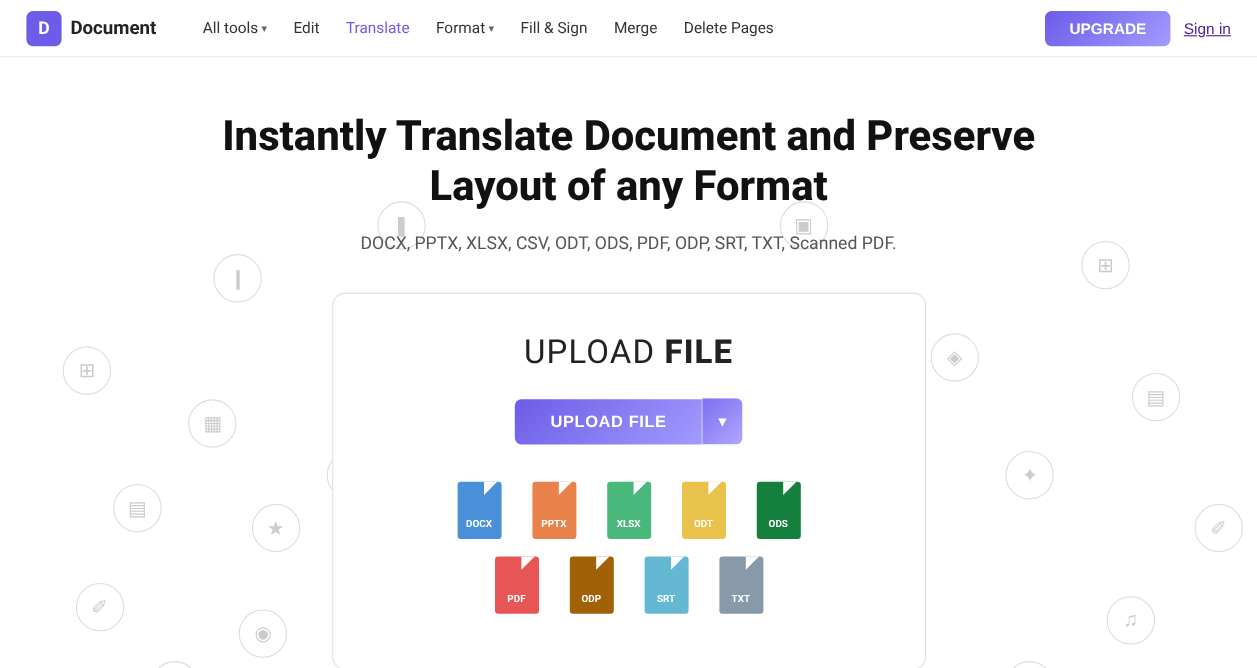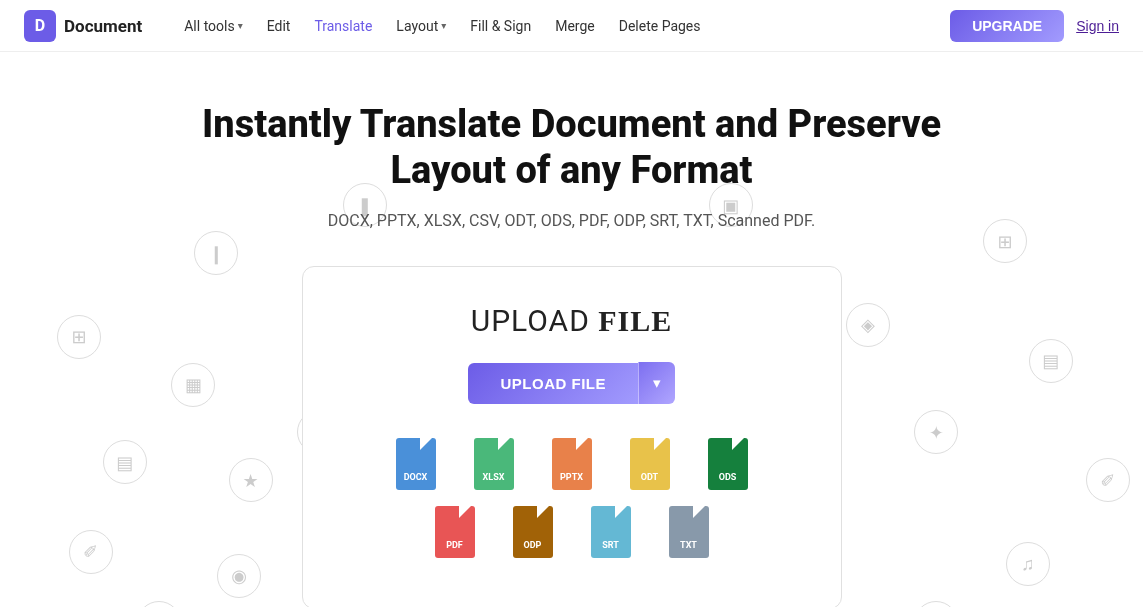--- a/index.html
+++ b/index.html
@@ -152,21 +152,20 @@
       z-index: 1;
     }
     .upload-title {
       font-size: 30px;
       color: #222;
       margin-bottom: 24px;
       letter-spacing: 1px;
     }
     .upload-title strong {
       font-weight: 800;
-      font-family: Liberation Serif, serif;
     }
     .upload-btn-wrap {
       display: flex;
       align-items: center;
       margin-bottom: 28px;
     }
     .upload-btn {
       background: linear-gradient(135deg, #6c5ce7, #a29bfe);
       color: #fff;
       border: none;
@@ -184,21 +183,21 @@
       padding: 12px 14px;
       font-size: 15px;
       cursor: pointer;
       border-radius: 0 6px 6px 0;
       border-left: 1px solid rgba(255,255,255,0.3);
     }
 
     
     .file-row {
       display: flex;
-      gap: 22px;
+      gap: 12px;
       margin-bottom: 10px;
       justify-content: center;
     }
     .file-icon {
       display: flex;
       flex-direction: column;
       align-items: center;
       width: 56px;
     }
     .file-shape {
@@ -250,21 +249,21 @@
       <span>All tools</span>
       <span class="nav-chevron">▾</span>
     </div>
     <div class="nav-item">
       <span>Edit</span>
     </div>
     <div class="nav-item active">
       <span>Translate</span>
     </div>
     <div class="nav-item">
-      <span>Layout</span>
+      <span>Format</span>
       <span class="nav-chevron">▾</span>
     </div>
     <div class="nav-item">
       <span>Fill &amp; Sign</span>
     </div>
     <div class="nav-item">
       <span>Merge</span>
     </div>
     <div class="nav-item">
       <span>Delete Pages</span>
@@ -318,31 +317,31 @@
         <div class="file-icon">
       <div class="file-shape">
         <div class="file-body" style="background:#4a90d9">
           <div class="file-notch"></div>
           <div class="file-label">DOCX</div>
         </div>
       </div>
     </div>
         <div class="file-icon">
       <div class="file-shape">
+        <div class="file-body" style="background:#e8814a">
+          <div class="file-notch"></div>
+          <div class="file-label">PPTX</div>
+        </div>
+      </div>
+    </div>
+        <div class="file-icon">
+      <div class="file-shape">
         <div class="file-body" style="background:#4ab87a">
           <div class="file-notch"></div>
           <div class="file-label">XLSX</div>
-        </div>
-      </div>
-    </div>
-        <div class="file-icon">
-      <div class="file-shape">
-        <div class="file-body" style="background:#e8814a">
-          <div class="file-notch"></div>
-          <div class="file-label">PPTX</div>
         </div>
       </div>
     </div>
         <div class="file-icon">
       <div class="file-shape">
         <div class="file-body" style="background:#e8c24a">
           <div class="file-notch"></div>
           <div class="file-label">ODT</div>
         </div>
       </div>

